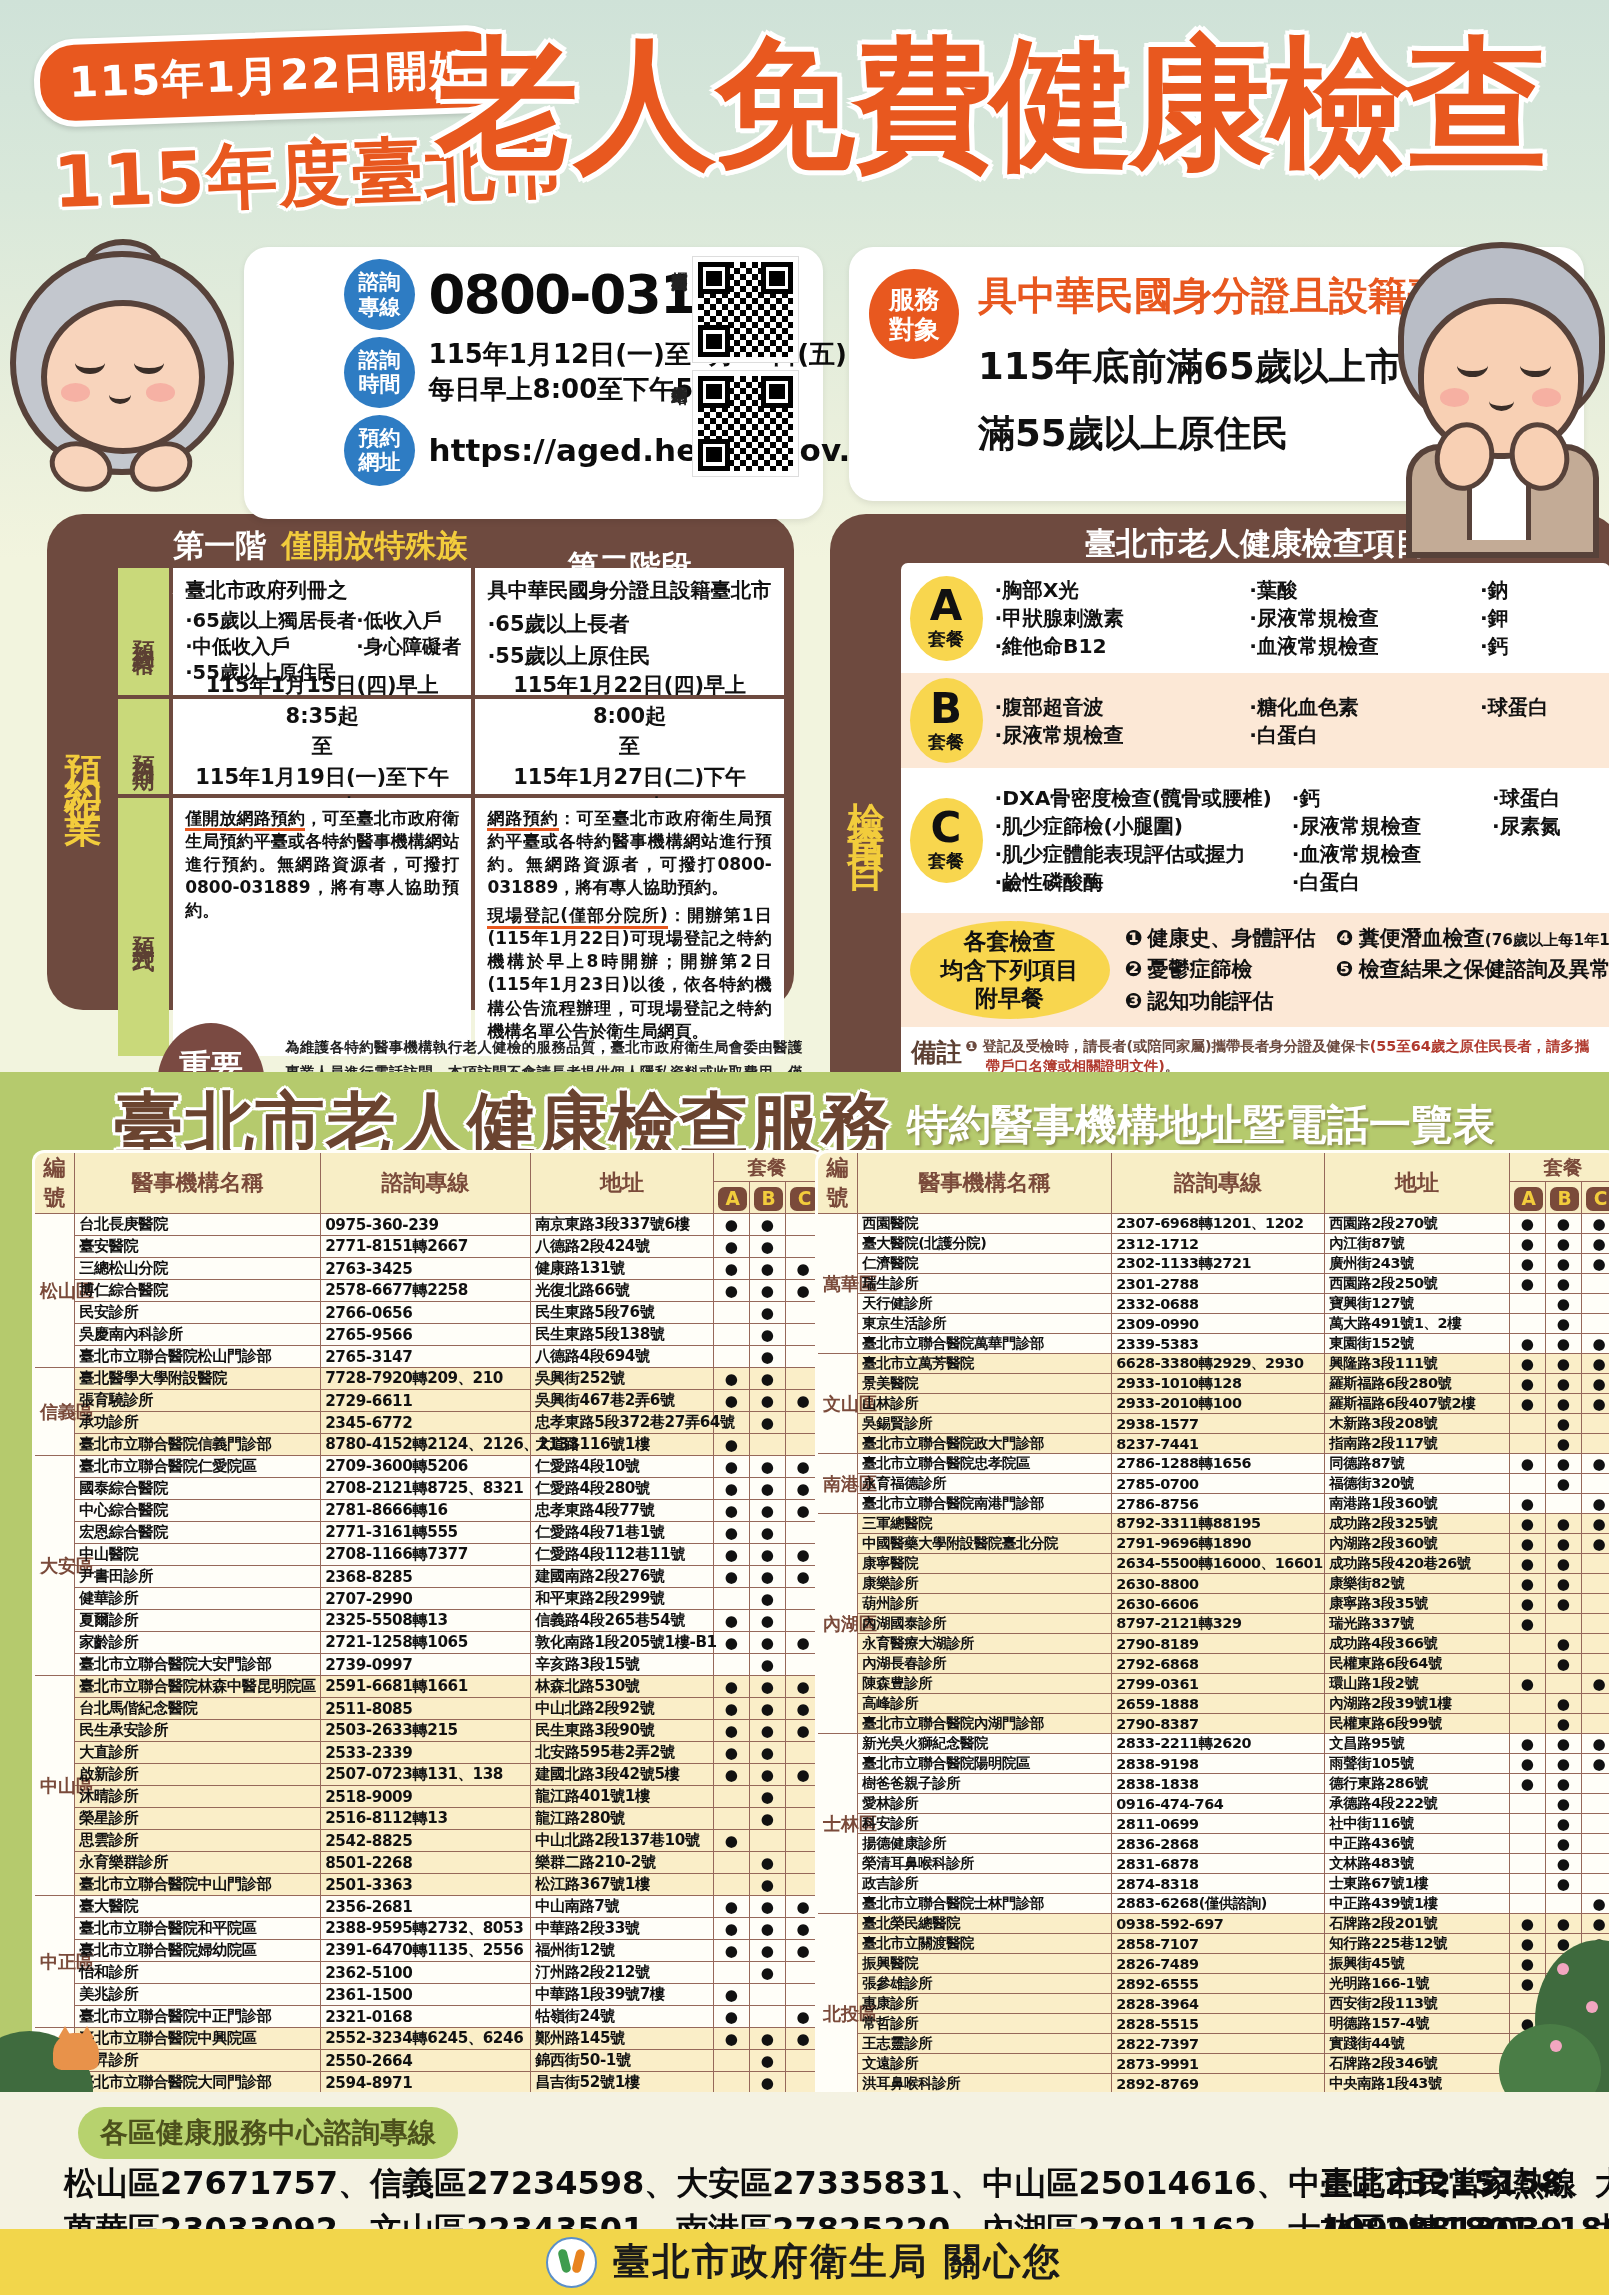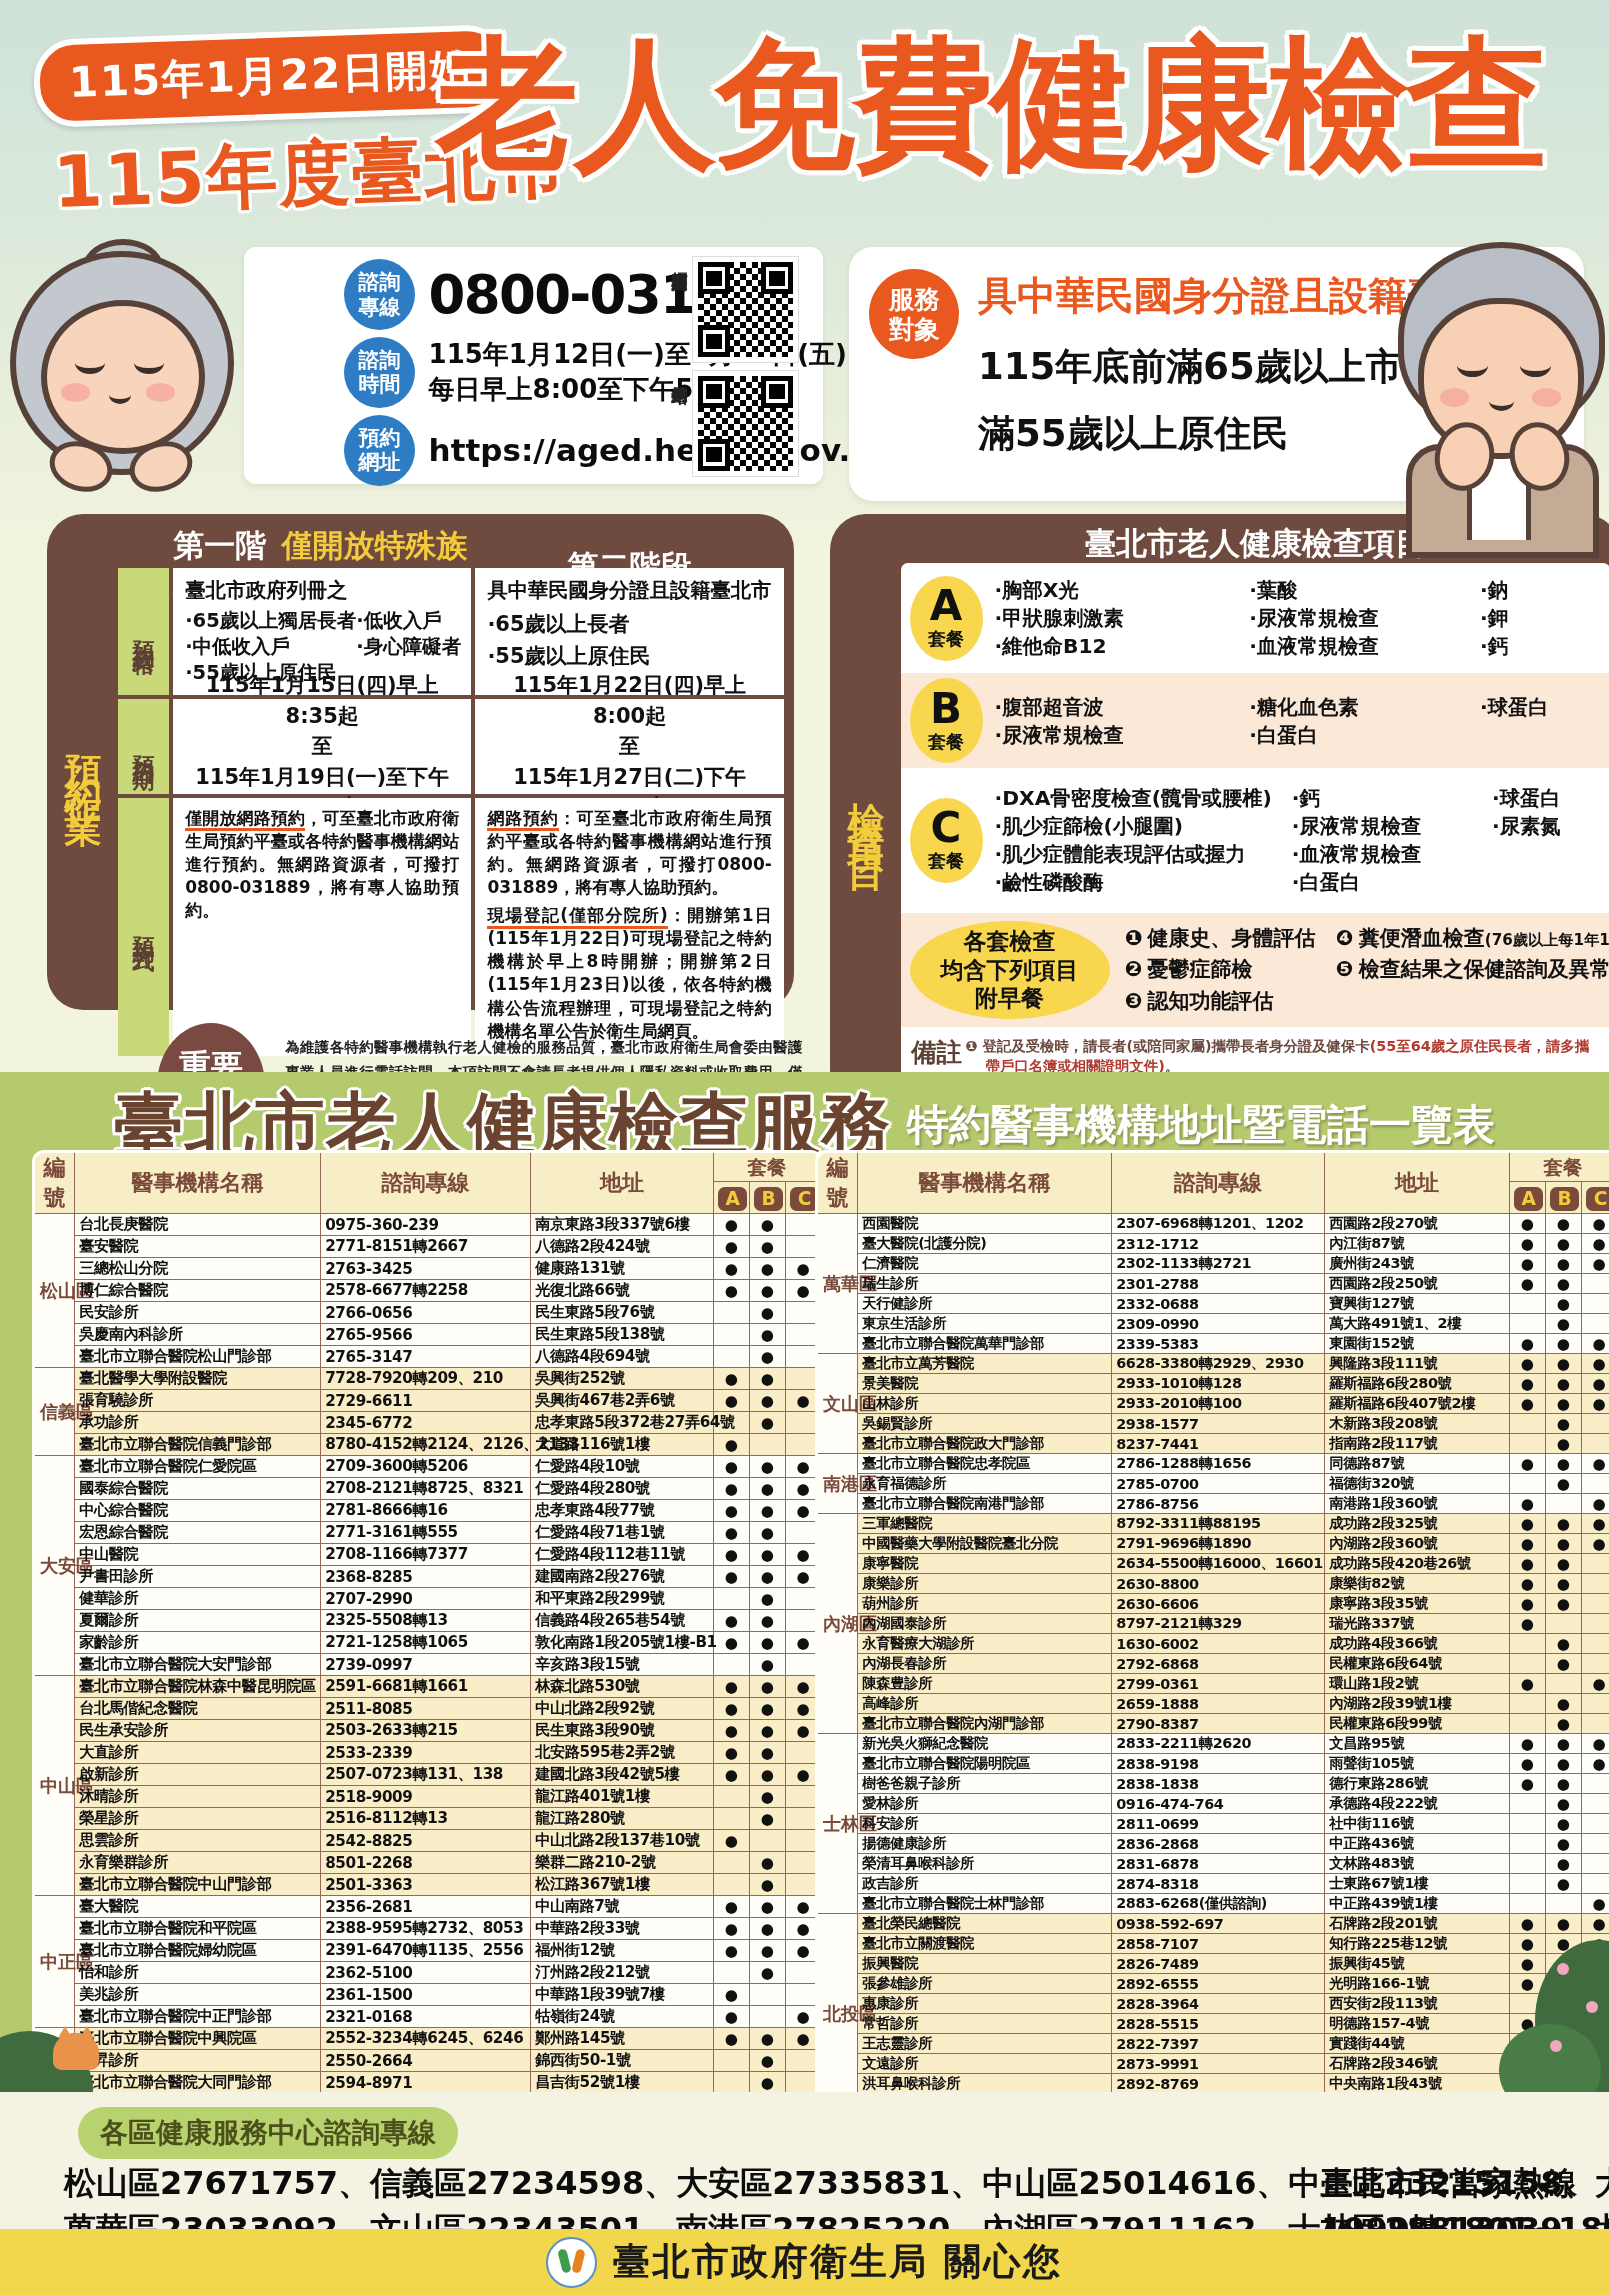--- a/index.html
+++ b/index.html
@@ -14,21 +14,21 @@
     transform:rotate(-2deg); letter-spacing:1.7px; box-shadow:0 2.5px 5.1px rgba(0,0,0,.15); }
   .subtitle { position:absolute; left:53px; top:127px; color:#e8581f; font-size:71px; font-weight:900;
     transform:rotate(-2deg); letter-spacing:1.7px;
     text-shadow:3.4px 0 #fff,-3.4px 0 #fff,0 3.4px #fff,0 -3.4px #fff,2.5px 2.5px #fff,-2.5px -2.5px #fff,2.5px -2.5px #fff,-2.5px 2.5px #fff; }
   .main-title { position:absolute; left:436px; top:10.2px; color:#e8581f; font-size:142px; font-weight:900;
     letter-spacing:-3.4px; white-space:nowrap;
     text-shadow:5.1px 0 #fff,-5.1px 0 #fff,0 5.1px #fff,0 -5.1px #fff,4.2px 4.2px #fff,-4.2px -4.2px #fff,4.2px -4.2px #fff,-4.2px 4.2px #fff; }
 
   
   .card { position:absolute; background:#fff; border-radius:24px; box-shadow:0 2.5px 6.8px rgba(0,0,0,.08); }
-  .contact-card { left:244px; top:247px; width:579px; height:237px; z-index:1;border-radius:12px; }
+  .contact-card { left:244px; top:247px; width:579px; height:272px; z-index:1; }
   .contact-rows { position:absolute; left:100px; top:12px; width:364px; }
   .c-row { display:flex; align-items:center; margin-bottom:6.8px; }
   .blue-circle { flex:0 0 71px; width:71px; height:71px; border-radius:50%; background:#2e7cc3; color:#fff;
     font-size:21px; font-weight:800; display:flex; flex-direction:column; align-items:center; justify-content:center;
     line-height:1.15; margin-right:13.6px; }
   .phone-number { font-size:53px; font-weight:900; color:#0c0c0c; letter-spacing:-1.7px; white-space:nowrap; }
   .time-lines { font-size:26px; font-weight:800; color:#0c0c0c; line-height:1.35; white-space:nowrap; }
   .url-text { font-size:31px; font-weight:800; color:#0c0c0c; white-space:nowrap; }
   .qr-zone { position:absolute; right:8.5px; top:10.2px; width:146px; }
   .qr-item { display:flex; align-items:center; margin-bottom:8.5px; }
@@ -1026,21 +1026,21 @@
             <tr class="shade-c">
               <td class="c-name">內湖國泰診所</td>
               <td class="c-phone">8797-2121轉329</td>
               <td class="c-addr">瑞光路337號</td>
               <td class="c-dot">●</td>
               <td class="c-dot"></td>
               <td class="c-dot"></td>
             </tr>
             <tr class="shade-c">
               <td class="c-name">永育醫療大湖診所</td>
-              <td class="c-phone">1630-6002</td>
+              <td class="c-phone">2790-8189</td>
               <td class="c-addr">成功路4段366號</td>
               <td class="c-dot"></td>
               <td class="c-dot">●</td>
               <td class="c-dot"></td>
             </tr>
             <tr class="shade-c">
               <td class="c-name">內湖長春診所</td>
               <td class="c-phone">2792-6868</td>
               <td class="c-addr">民權東路6段64號</td>
               <td class="c-dot"></td>

